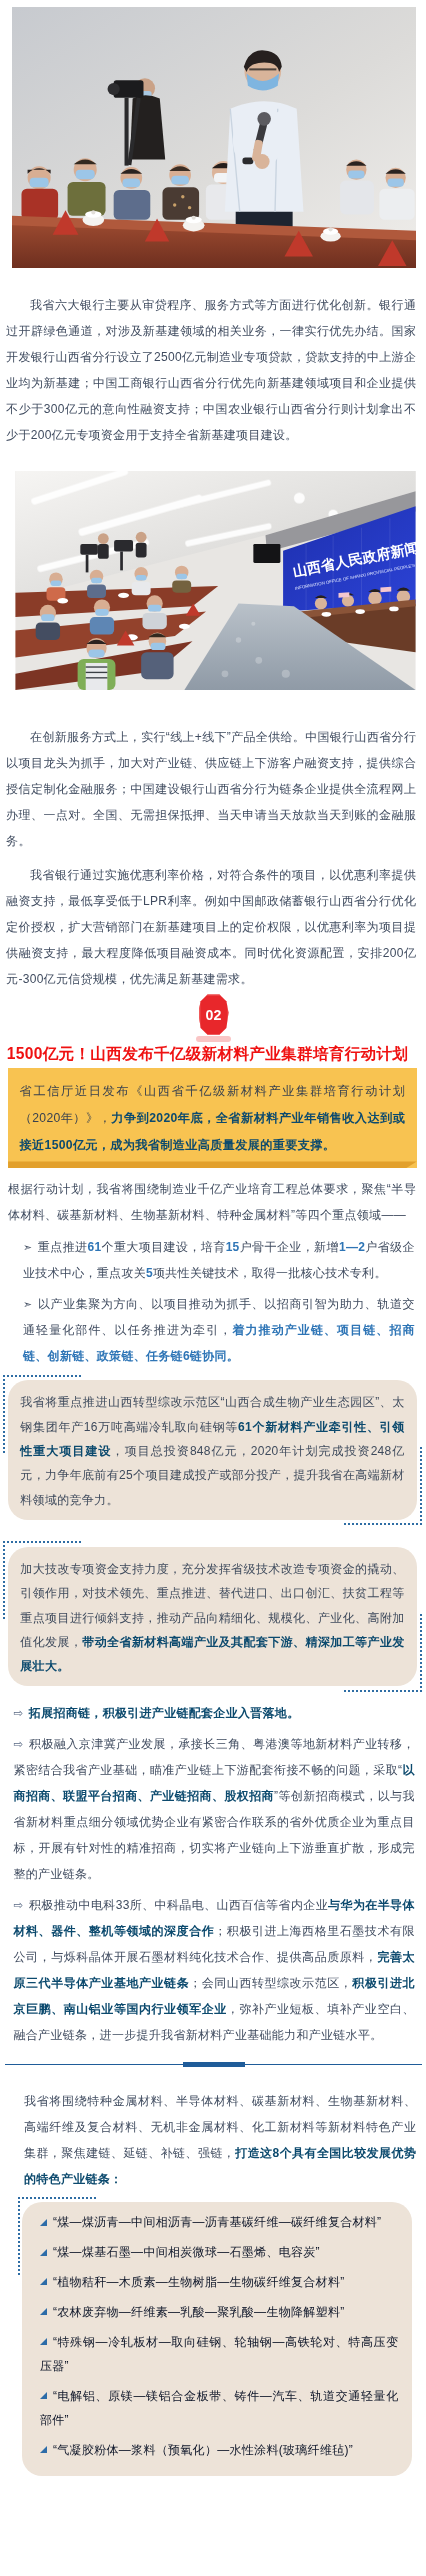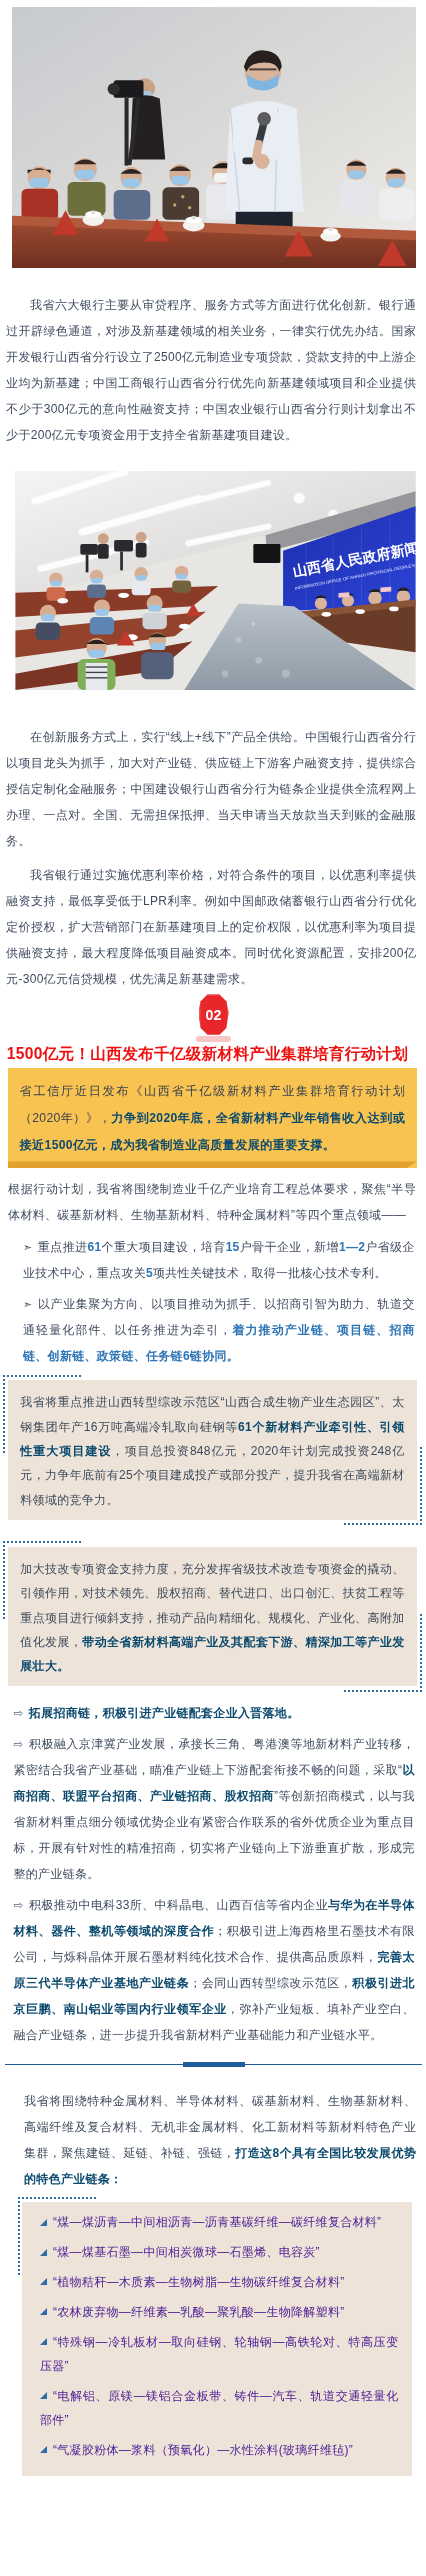--- a/index.html
+++ b/index.html
@@ -41,30 +41,30 @@
               clip-path:polygon(0 0,100% 0,calc(100% - 10.8px) 100%,0 100%);}
   
   .blist1{margin:5.4px 12.2px 0 23px;}
   .blist2{margin:13.5px 12.2px 0 13.5px;}
   .bitem{font-size:12px;line-height:26px;letter-spacing:0.3px;text-align:justify;
          margin:0 0 5.4px 0;color:#3f4b5f;}
   .mk1{color:#3f4b5f;font-size:10.8px;margin-right:5.4px;}
   .mk2{color:#5a6a85;font-size:11.5px;margin-right:5.4px;}
   
   .note{position:relative;background:#EDE3D8;color:#3e4a5c;
-        font-size:12px;line-height:24.4px;letter-spacing:0.3px;text-align:justify;}
+        font-size:12px;line-height:24.4px;letter-spacing:0.3px;text-align:justify;border-radius:20px;}
   .noteA{margin:10.8px 10.2px 0 8.1px;padding:10.2px 12.2px 7.4px 12.2px;}
   .noteB{margin:27px 10.2px 0 8.1px;padding:10.2px 12.2px 7.4px 12.2px;}
   .noteC{margin:10.8px 15px 0 22.3px;padding:8.1px 13.5px 8.1px 17.6px;}
   .dot-tl{position:absolute;top:-5.4px;left:-4.7px;width:76px;height:76px;
           border-top:2px dotted #2e6da4;border-left:2px dotted #2e6da4;pointer-events:none;}
   .dot-br{position:absolute;bottom:-5.4px;right:-5.4px;width:76px;height:76px;
           border-bottom:2px dotted #2e6da4;border-right:2px dotted #2e6da4;pointer-events:none;}
   
-  .chain{margin:0 0 5.4px 0;font-size:12px;line-height:24.4px;color:#4c1d95;text-align:justify;}
+  .chain{margin:0 0 5.4px 0;font-size:12px;line-height:24.4px;color:#0f172a;text-align:justify;}
   .tri{display:inline-block;width:0;height:0;margin-right:6.1px;vertical-align:0.7px;
        border-bottom:7.4px solid #2d6ca8;border-left:7.4px solid transparent;}
   
   .divider{position:relative;height:5.4px;margin:13.5px 5.4px 0 5.4px;}
   .divider .line{position:absolute;left:0;right:0;top:2px;height:1.4px;background:#1f5c99;}
   .divider .bar{position:absolute;left:50%;top:0;transform:translateX(-50%);
                 width:62px;height:5.4px;background:#1f5c99;}
 </style>
 </head>
 <body>
@@ -336,21 +336,21 @@
   </div>
 
   <div class="note noteA">
     <div class="dot-tl"></div>
     <span><span>我省将重点推进山西转型综改示范区“山西合成生物产业生态园区”、太钢集团年产16万吨高端冷轧取向硅钢等</span><span class="seg-bold">61个新材料产业牵引性、引领性重大项目建设</span><span>，项目总投资848亿元，2020年计划完成投资248亿元，力争年底前有25个项目建成投产或部分投产，提升我省在高端新材料领域的竞争力。</span></span>
     <div class="dot-br"></div>
   </div>
 
   <div class="note noteB">
     <div class="dot-tl"></div>
-    <span><span>加大技改专项资金支持力度，充分发挥省级技术改造专项资金的撬动、引领作用，对技术领先、股权招商、替代进口、出口创汇、扶贫工程等重点项目进行倾斜支持，推动产品向精细化、规模化、产业化、高附加值化发展，</span><span class="seg-bold">带动全省新材料高端产业及其配套下游、精深加工等产业发展壮大。</span></span>
+    <span><span>加大技改专项资金支持力度，充分发挥省级技术改造专项资金的撬动、引领作用，对技术领先、重点推进、替代进口、出口创汇、扶贫工程等重点项目进行倾斜支持，推动产品向精细化、规模化、产业化、高附加值化发展，</span><span class="seg-bold">带动全省新材料高端产业及其配套下游、精深加工等产业发展壮大。</span></span>
     <div class="dot-br"></div>
   </div>
 
   <div class="blist2">
     <p class="bitem"><span class="mk2">⇨</span><span><span class="seg-bold">拓展招商链，积极引进产业链配套企业入晋落地。</span></span></p>
     <p class="bitem"><span class="mk2">⇨</span><span><span>积极融入京津冀产业发展，承接长三角、粤港澳等地新材料产业转移，紧密结合我省产业基础，瞄准产业链上下游配套衔接不畅的问题，采取“</span><span class="seg-bold">以商招商、联盟平台招商、产业链招商、股权招商</span><span>”等创新招商模式，以与我省新材料重点细分领域优势企业有紧密合作联系的省外优质企业为重点目标，开展有针对性的精准招商，切实将产业链向上下游垂直扩散，形成完整的产业链条。</span></span></p>
     <p class="bitem"><span class="mk2">⇨</span><span><span>积极推动中电科33所、中科晶电、山西百信等省内企业</span><span class="seg-bold">与华为在半导体材料、器件、整机等领域的深度合作</span><span>；积极引进上海西格里石墨技术有限公司，与烁科晶体开展石墨材料纯化技术合作、提供高品质原料，</span><span class="seg-bold">完善太原三代半导体产业基地产业链条</span><span>；会同山西转型综改示范区，</span><span class="seg-bold">积极引进北京巨鹏、南山铝业等国内行业领军企业</span><span>，弥补产业短板、填补产业空白、融合产业链条，进一步提升我省新材料产业基础能力和产业链水平。</span></span></p>
   </div>
 
   <div class="divider">

